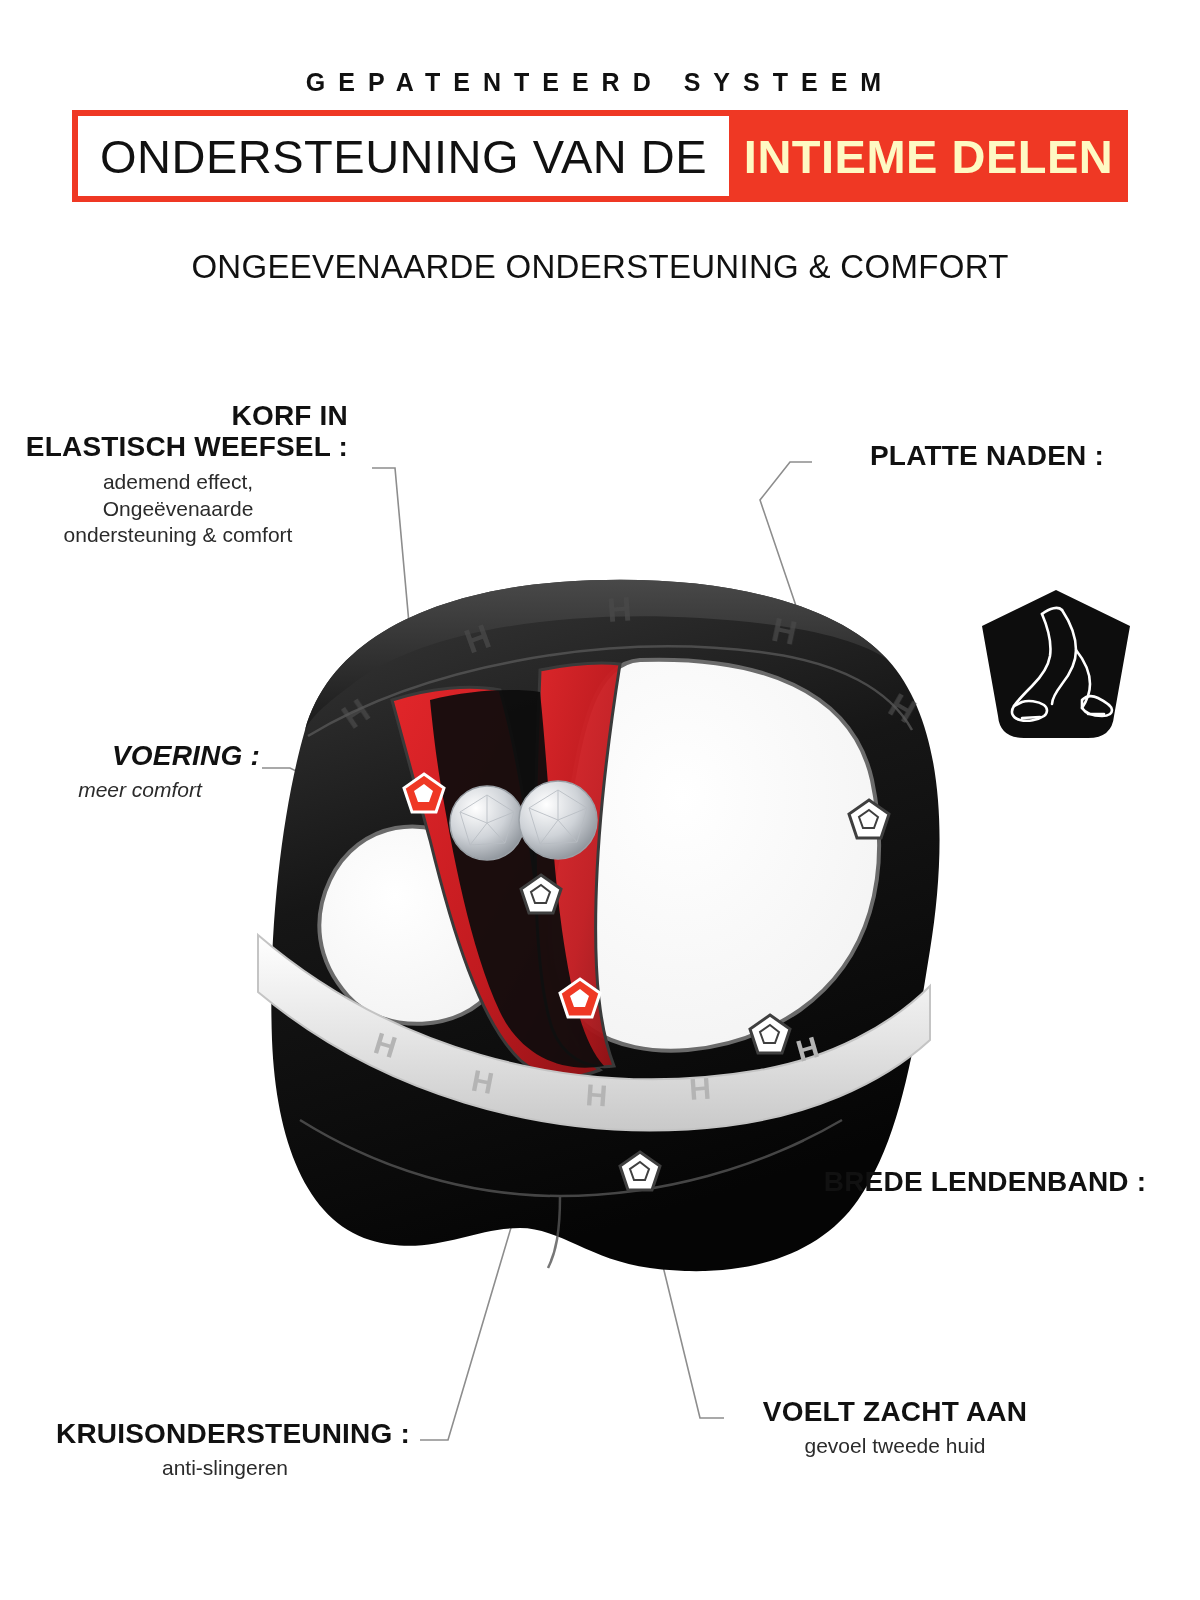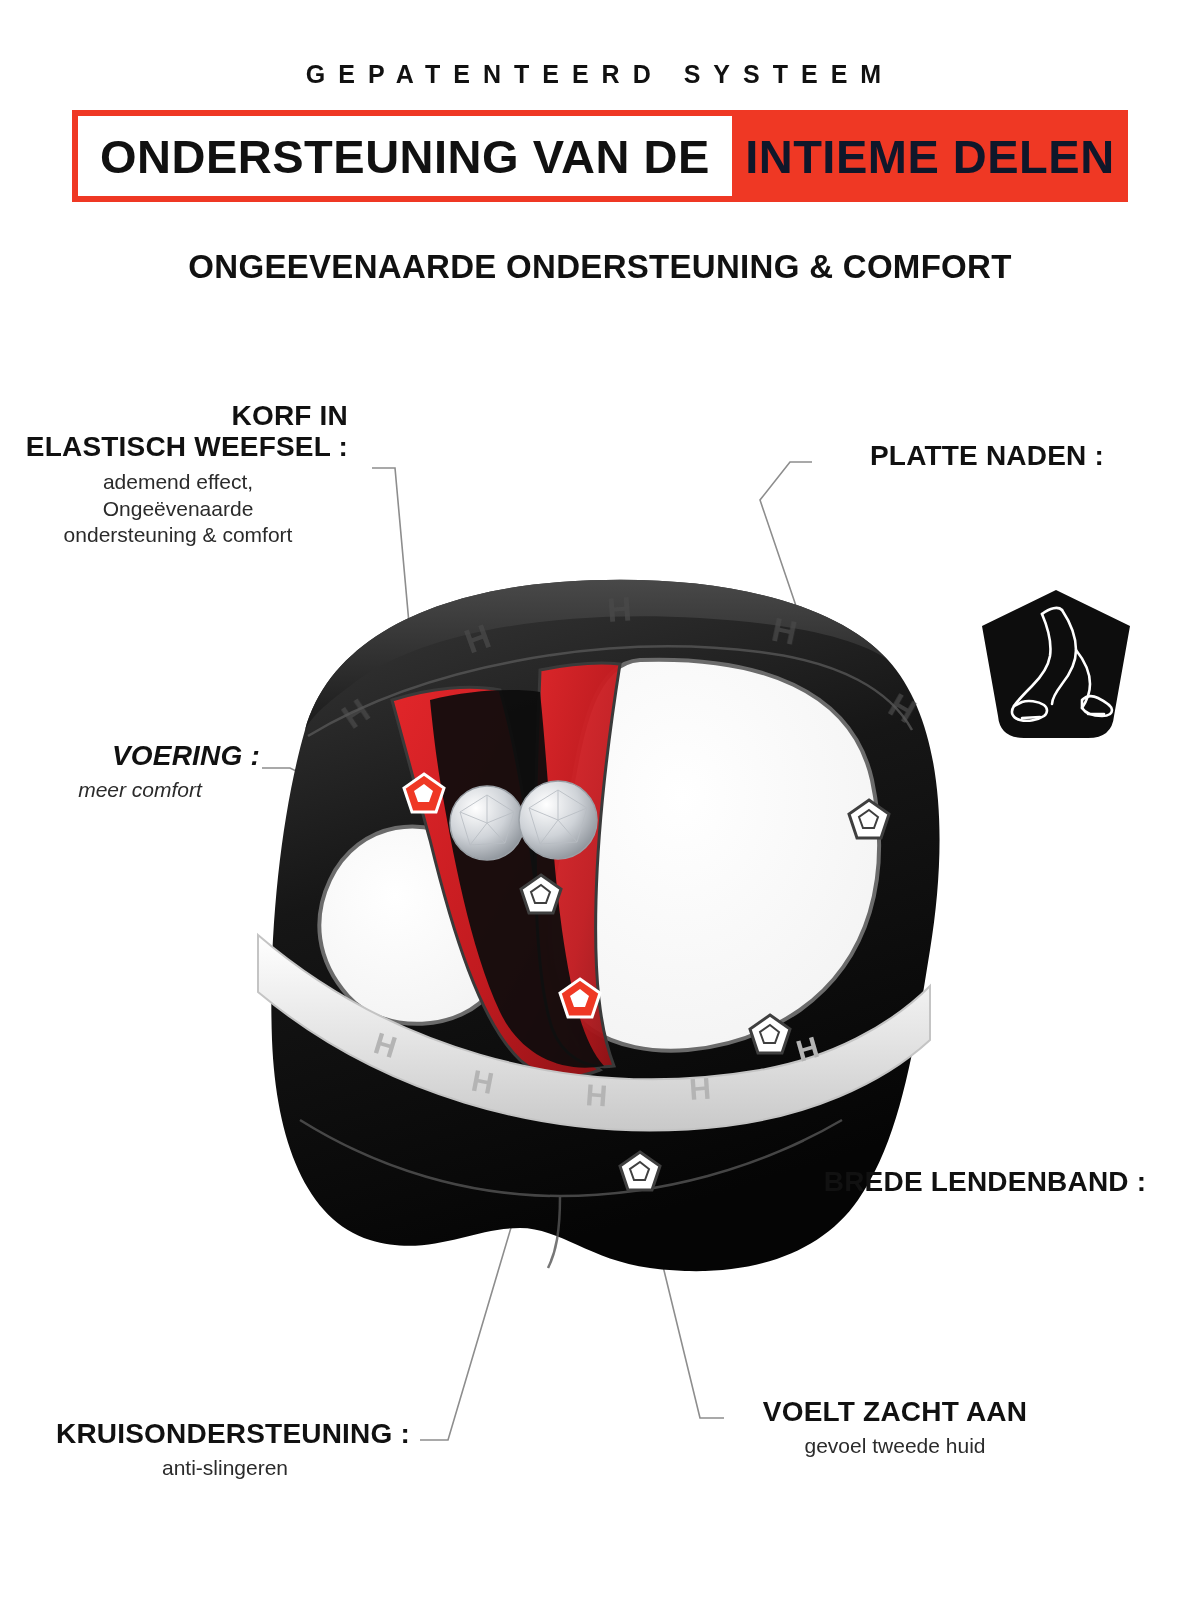--- a/index.html
+++ b/index.html
@@ -12,21 +12,21 @@
   }
   #page {
     position: relative;
     width: 1200px; height: 1600px;
     background: #ffffff;
   }
 
   
   .eyebrow {
     position: absolute;
-    top: 60px; left: 0; width: 1200px;
+    top: 68px; left: 0; width: 1200px;
     text-align: center;
     font-size: 25px;
     font-weight: bold;
     letter-spacing: 13px;
     color: #111111;
   }
   .title-bar {
     position: absolute;
     top: 110px; left: 72px;
     width: 1056px; height: 92px;
@@ -35,43 +35,43 @@
     align-items: stretch;
   }
   .title-left {
     background: #ffffff;
     margin: 6px 0 6px 6px;
     display: flex; align-items: center; justify-content: center;
     padding: 0 22px;
   }
   .title-left span {
     font-size: 47px;
-    font-weight: bold;
+    font-weight: normal;
     color: #111111;
     letter-spacing: 0.5px;
     white-space: nowrap;
   }
   .title-right {
     flex: 1;
     display: flex; align-items: center; justify-content: center;
     padding: 0 10px;
   }
   .title-right span {
     font-size: 47px;
     font-weight: bold;
-    color: #0f172a;
+    color: #fef9c3;
     letter-spacing: 0.5px;
     white-space: nowrap;
   }
   .subtitle {
     position: absolute;
     top: 248px; left: 0; width: 1200px;
     text-align: center;
     font-size: 33px;
-    font-weight: bold;
+    font-weight: normal;
     color: #111111;
     letter-spacing: 0.3px;
   }
 
   
   .callout { position: absolute; }
   .callout .hd {
     font-size: 28px;
     font-weight: bold;
     color: #111111;

